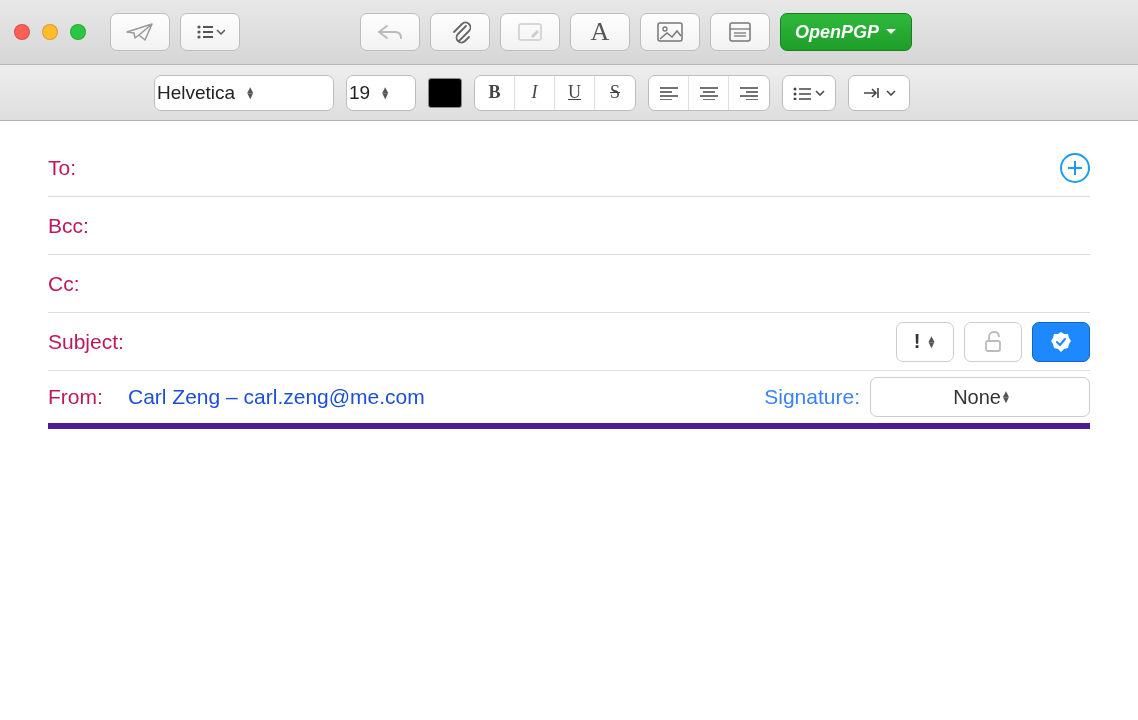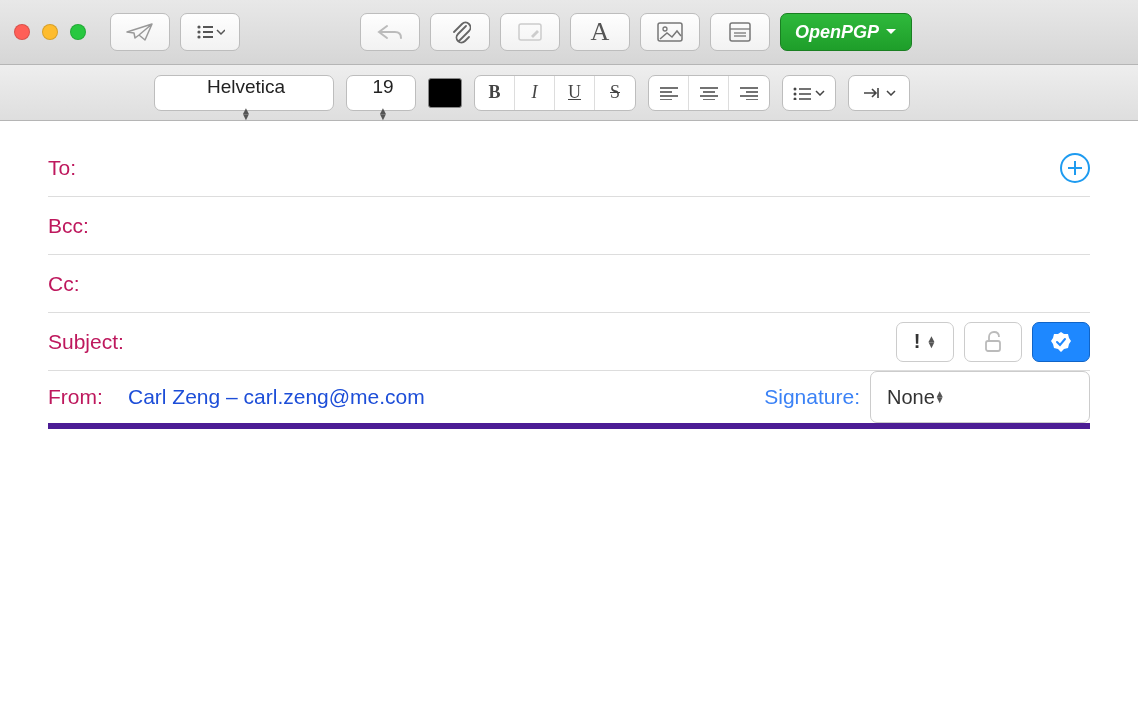--- a/index.html
+++ b/index.html
@@ -66,26 +66,25 @@
       padding: 0 14px 0 154px;
       gap: 12px;
     }
     .selectbox {
       height: 36px;
       background: #fff;
       border: 1px solid #bdbdbd;
       border-radius: 7px;
       display: flex;
       align-items: center;
-      padding: 0 10px 0 14px;
+      padding: 0 10px 0 2px;
       gap: 10px;
       cursor: pointer;
       font-size: 19px;
       color: #222;
-      flex-direction: column;
     }
     .stepper {
       display: flex; flex-direction: column; line-height: 6px; font-size: 10px; color: #555;
     }
     .colorchip {
       width: 34px; height: 30px; background: #000; border: 1px solid #888; border-radius: 3px;
     }
     .btngroup {
       display: flex;
       border: 1px solid #bdbdbd;
@@ -145,28 +144,28 @@
       gap: 6px;
       padding: 0 10px;
       cursor: pointer;
     }
     .smallbox.blue {
       background: #1e88ff;
       border-color: #1064c7;
       color: #fff;
     }
     .select-flat {
-      height: 52px;
+      height: 40px;
       min-width: 220px;
       background: #fff;
       border: 1px solid #ccc;
       border-radius: 7px;
       display: flex;
       align-items: center;
-      justify-content: flex-start;
+      justify-content: center;
       padding: 0 12px 0 16px;
       font-size: 20px;
       cursor: pointer;
     }
     svg { display: block; }
   </style>
 </head>
 <body>
 
 <div class="titlebar">

